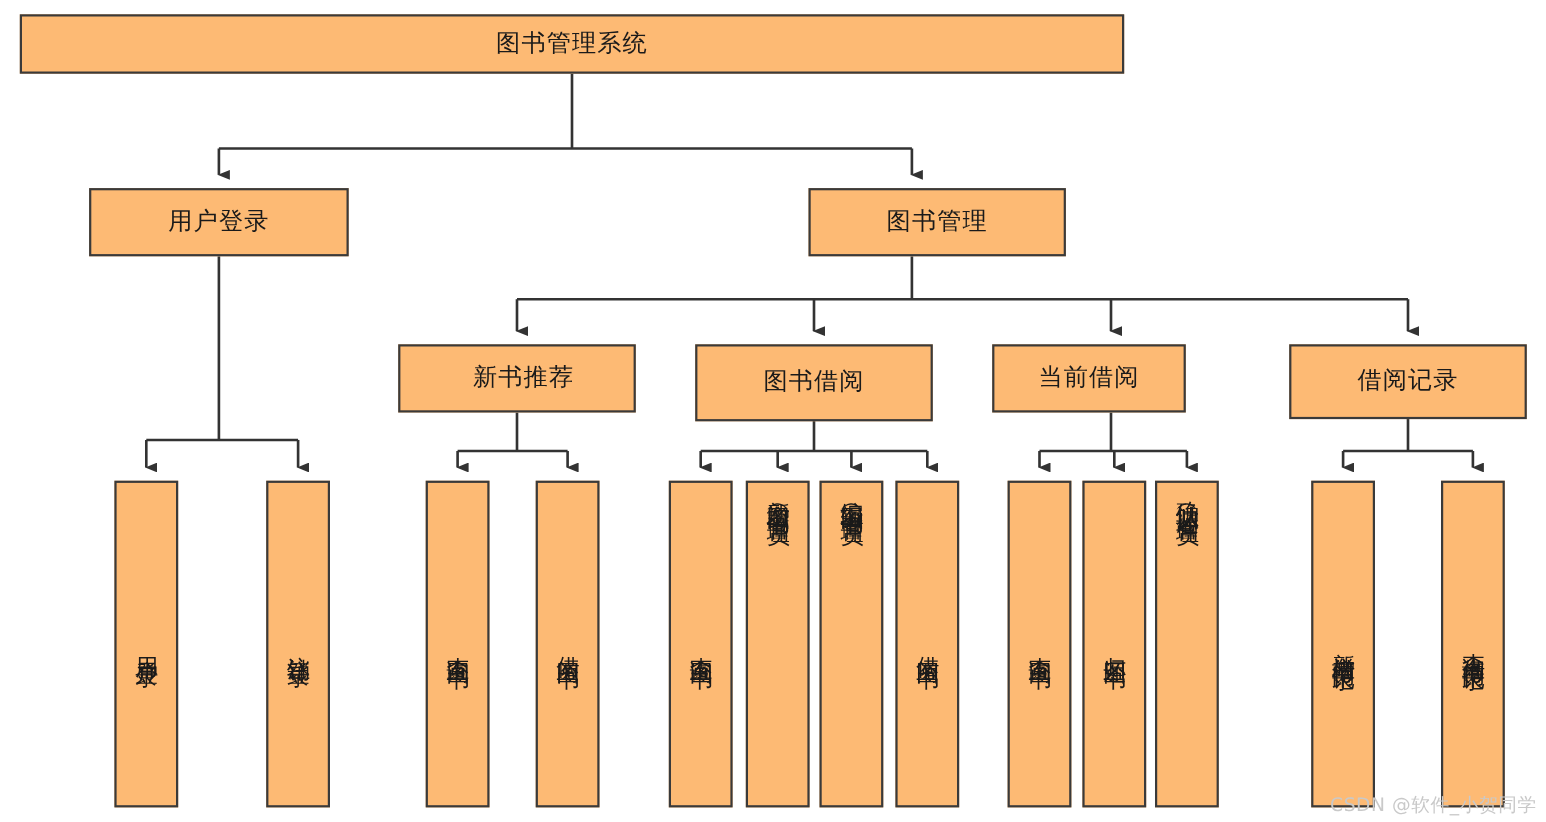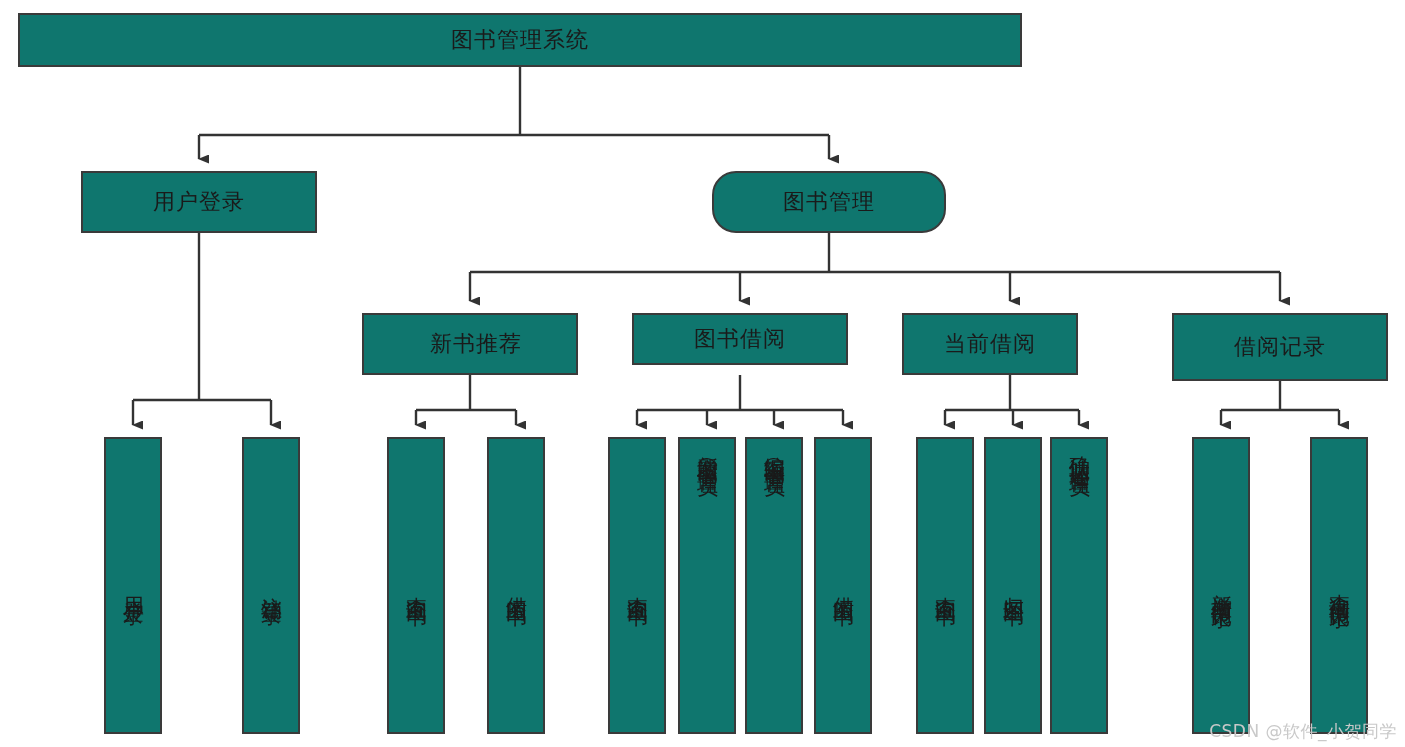--- a/index.html
+++ b/index.html
@@ -20,21 +20,21 @@
   svg.flow-svg {
     position: absolute;
     left: 0;
     top: 0;
     width: 1405px;
     height: 747px;
   }
   .node-box {
     position: absolute;
     box-sizing: border-box;
-    background: #0f766e;
+    background: #fdba74;
     border: 2px solid #3a3a3a;
     display: flex;
     align-items: center;
     justify-content: center;
     color: #1a1a1a;
   }
   .node-label {
     font-size: 22px;
     line-height: 1.15;
     letter-spacing: 1px;
@@ -115,27 +115,27 @@
       </g>
   </svg>
 
   <div id="nodes-layer">
       <div class="node-box" style="left: 18px; top: 13px; width: 1004px; height: 54px;">
         <span class="node-label">图书管理系统</span>
       </div>
       <div class="node-box" style="left: 81px; top: 171px; width: 236px; height: 62px;">
         <span class="node-label">用户登录</span>
       </div>
-      <div class="node-box" style="left: 712px; top: 171px; width: 234px; height: 62px; border-radius: 24px;">
+      <div class="node-box" style="left: 735px; top: 171px; width: 234px; height: 62px;">
         <span class="node-label">图书管理</span>
       </div>
       <div class="node-box" style="left: 362px; top: 313px; width: 216px; height: 62px; padding-left: 12px;">
         <span class="node-label">新书推荐</span>
       </div>
-      <div class="node-box" style="left: 632px; top: 313px; width: 216px; height: 52px;">
+      <div class="node-box" style="left: 632px; top: 313px; width: 216px; height: 70px;">
         <span class="node-label">图书借阅</span>
       </div>
       <div class="node-box" style="left: 902px; top: 313px; width: 176px; height: 62px;">
         <span class="node-label">当前借阅</span>
       </div>
       <div class="node-box" style="left: 1172px; top: 313px; width: 216px; height: 68px;">
         <span class="node-label">借阅记录</span>
       </div>
       <div class="node-box vertical centered" style="left: 104px; top: 437px; width: 58px; height: 297px;">
         <span class="node-label">用户登录</span>

